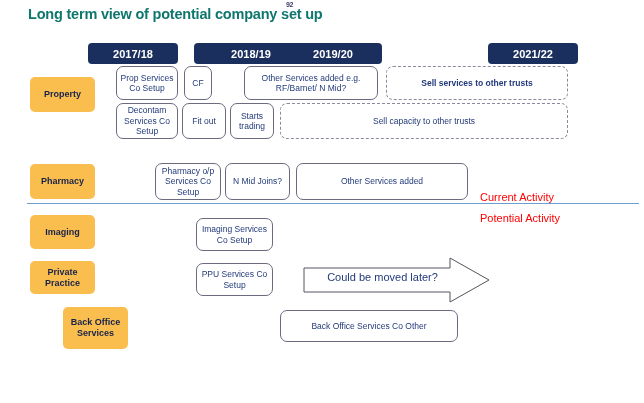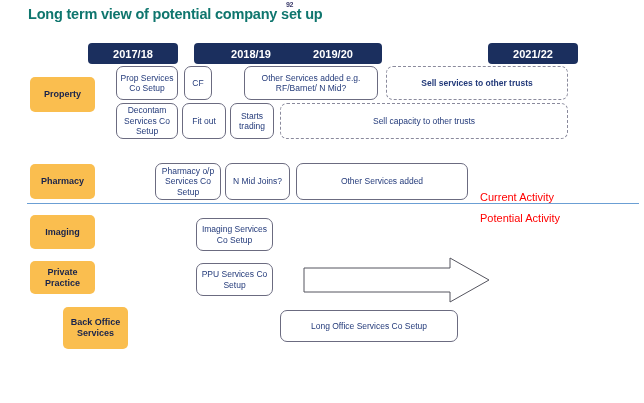--- a/index.html
+++ b/index.html
@@ -203,15 +203,16 @@
 <div class="legend-text" id="legend-current">Current Activity</div>
 <div class="legend-text" id="legend-potential">Potential Activity</div>
 
 <div class="box" id="box-imaging-setup">Imaging Services Co Setup</div>
 <div class="box" id="box-ppu-setup">PPU Services Co Setup</div>
 
 <div id="arrow-wrap">
   <svg width="188" height="46" viewBox="0 0 188 46" xmlns="http://www.w3.org/2000/svg">
     <polygon points="1,11 147,11 147,1 186,23 147,45 147,35 1,35" fill="#ffffff" stroke="#55555f" stroke-width="1" stroke-linejoin="miter"></polygon>
   </svg>
+  <div id="arrow-label">Could be moved later?</div>
 </div>
 
-<div class="box" id="box-backoffice">Long Office Services Co Setup</div>
+<div class="box" id="box-backoffice">Back Office Services Co Other</div>
 
 </body></html>

